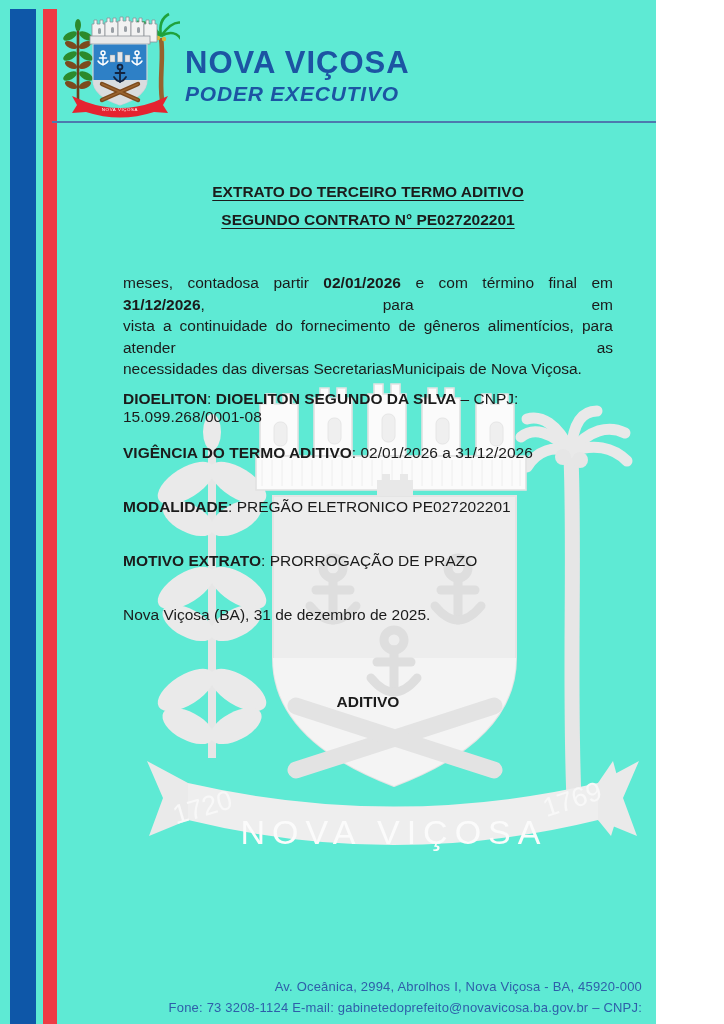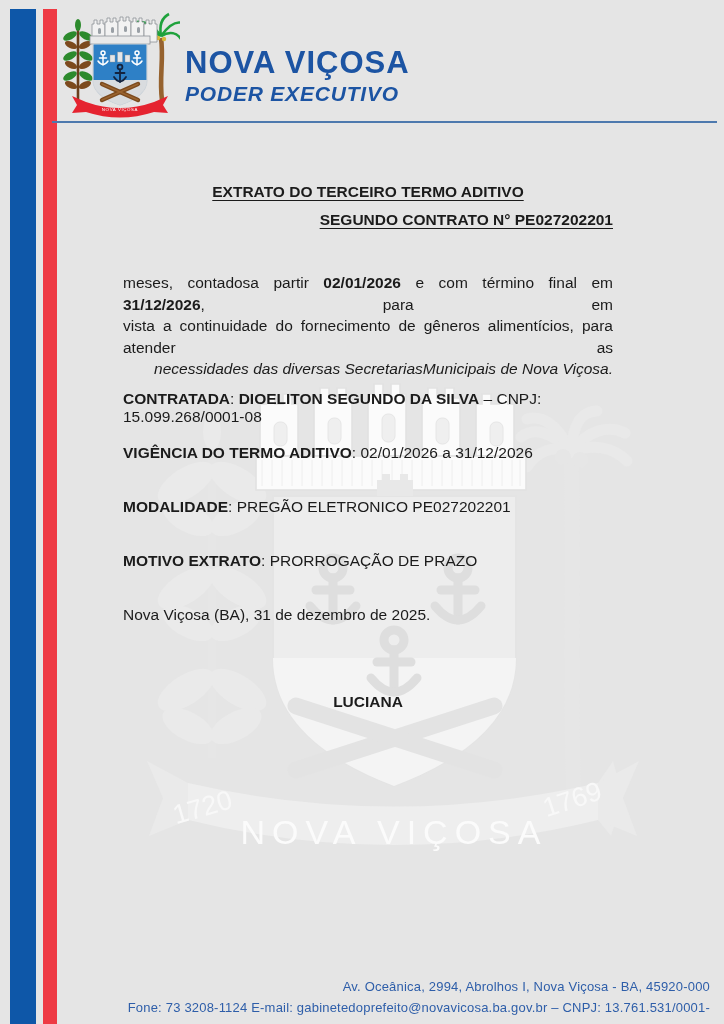--- a/index.html
+++ b/index.html
@@ -1,36 +1,36 @@
 <!DOCTYPE html>
 <html><head>
 <meta charset="utf-8">
 <style>
   html,body{margin:0;padding:0;background:#fff;}
-  .page{position:relative;width:724px;height:1024px;background:#e5e5e5;overflow:hidden;
+  .page{position:relative;width:656px;height:1024px;background:#5eead4;overflow:hidden;
         font-family:"Liberation Sans",sans-serif;color:#1b1b1b;}
   
   .stripe-blue{position:absolute;left:10px;top:9px;width:26px;height:1015px;background:#0e57a8;}
   .stripe-red{position:absolute;left:43px;top:9px;width:14px;height:1015px;background:#ee3a44;}
   
   .logo{position:absolute;left:60px;top:8px;width:120px;height:110px;}
   .brand{position:absolute;left:185px;top:47px;}
   .brand-name{font-size:31px;font-weight:700;color:#1c54a3;letter-spacing:1px;line-height:32px;}
   .brand-sub{font-size:21px;font-weight:700;font-style:italic;color:#1c54a3;letter-spacing:0.8px;margin-top:3px;}
   .header-rule{position:absolute;left:52px;top:121px;width:665px;height:2px;background:#4d79ae;}
   
   .watermark{position:absolute;left:128px;top:358px;width:530px;height:515px;pointer-events:none;}
   
   .content{position:absolute;left:123px;top:0;width:490px;font-size:15.5px;}
   .content > div{position:absolute;width:100%;}
   .title1{top:183px;text-align:center;font-weight:700;text-decoration:underline;text-underline-offset:3px;}
-  .title2{top:211px;text-align:right;font-weight:700;text-decoration:underline;text-underline-offset:3px;}
+  .title2{top:211px;text-align:center;font-weight:700;text-decoration:underline;text-underline-offset:3px;}
   .para{top:272px;line-height:21.5px;}
   .jline{text-align:justify;text-align-last:justify;}
-  .jline-last{text-align:right;font-style:italic;}
+  .jline-last{text-align:left;}
   .f-contratada{top:390px;}
   .f-vigencia{top:444px;}
   .f-modalidade{top:498px;}
   .f-motivo{top:552px;}
   .date-line{top:606px;}
   .sig{top:692px;text-align:center;font-weight:700;line-height:20px;}
   .seg-b{font-weight:700;}
   
   .footer{position:absolute;left:120px;right:14px;top:976px;text-align:right;
           color:#2e5ea9;font-size:13px;line-height:21px;letter-spacing:0.2px;}
@@ -263,29 +263,29 @@
   <div class="content">
     <div class="title1">EXTRATO DO TERCEIRO TERMO ADITIVO</div>
     <div class="title2">SEGUNDO CONTRATO N° PE027202201</div>
 
     <div class="para">
       <div class="jline"><span>meses, contadosa partir </span><span class="seg-b">02/01/2026</span><span> e com término final em </span><span class="seg-b">31/12/2026</span><span>, para em</span></div>
       <div class="jline"><span>vista a continuidade do fornecimento de gêneros alimentícios, para atender as</span></div>
       <div class="jline-last"><span>necessidades das diversas SecretariasMunicipais de Nova Viçosa.</span></div>
     </div>
 
-    <div class="f-contratada"><span class="seg-b">CONTRATADA</span><span>: </span><span class="seg-b">DIOELITON SEGUNDO DA SILVA</span><span> – CNPJ: 15.099.268/0001-08</span></div>
+    <div class="f-contratada"><span class="seg-b">DIOELITON</span><span>: </span><span class="seg-b">DIOELITON SEGUNDO DA SILVA</span><span> – CNPJ: 15.099.268/0001-08</span></div>
     <div class="f-vigencia"><span class="seg-b">VIGÊNCIA DO TERMO ADITIVO</span><span>: 02/01/2026 a 31/12/2026</span></div>
     <div class="f-modalidade"><span class="seg-b">MODALIDADE</span><span>: PREGÃO ELETRONICO PE027202201</span></div>
     <div class="f-motivo"><span class="seg-b">MOTIVO EXTRATO</span><span>: PRORROGAÇÃO DE PRAZO</span></div>
 
     <div class="date-line">Nova Viçosa (BA), 31 de dezembro de 2025.</div>
 
     <div class="sig">
-      <div>LUCIANA</div>
+      <div>ADITIVO</div>
     </div>
   </div>
 
   <div class="footer">
     <div>Av. Oceânica, 2994, Abrolhos I, Nova Viçosa - BA, 45920-000</div>
     <div>Fone: 73 3208-1124 E-mail: gabinetedoprefeito@novavicosa.ba.gov.br – CNPJ: 13.761.531/0001-49</div>
   </div>
 
 </div>
 

